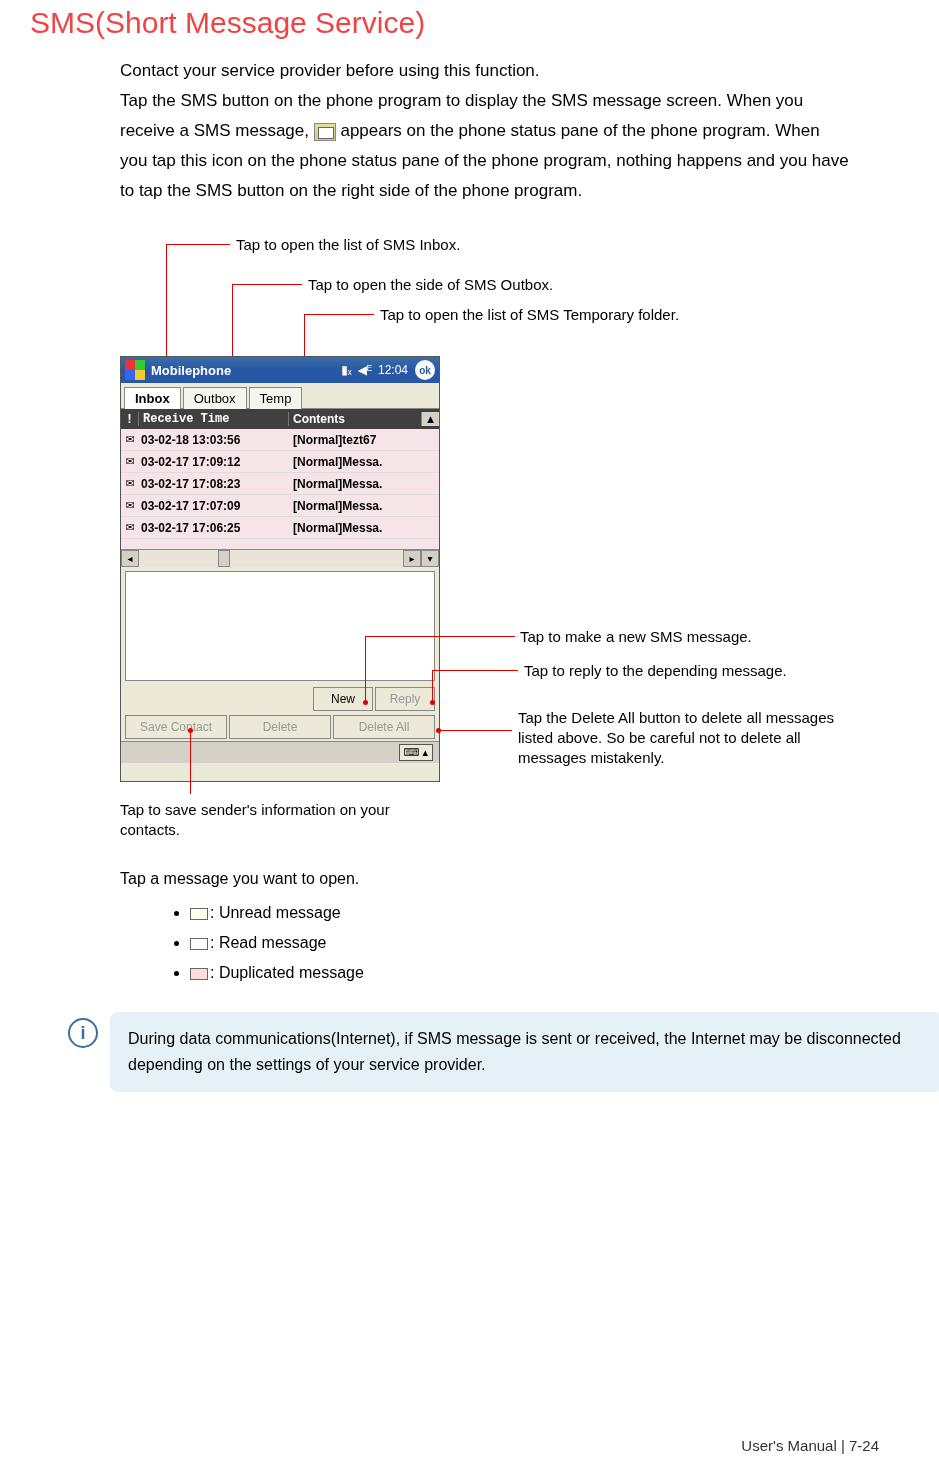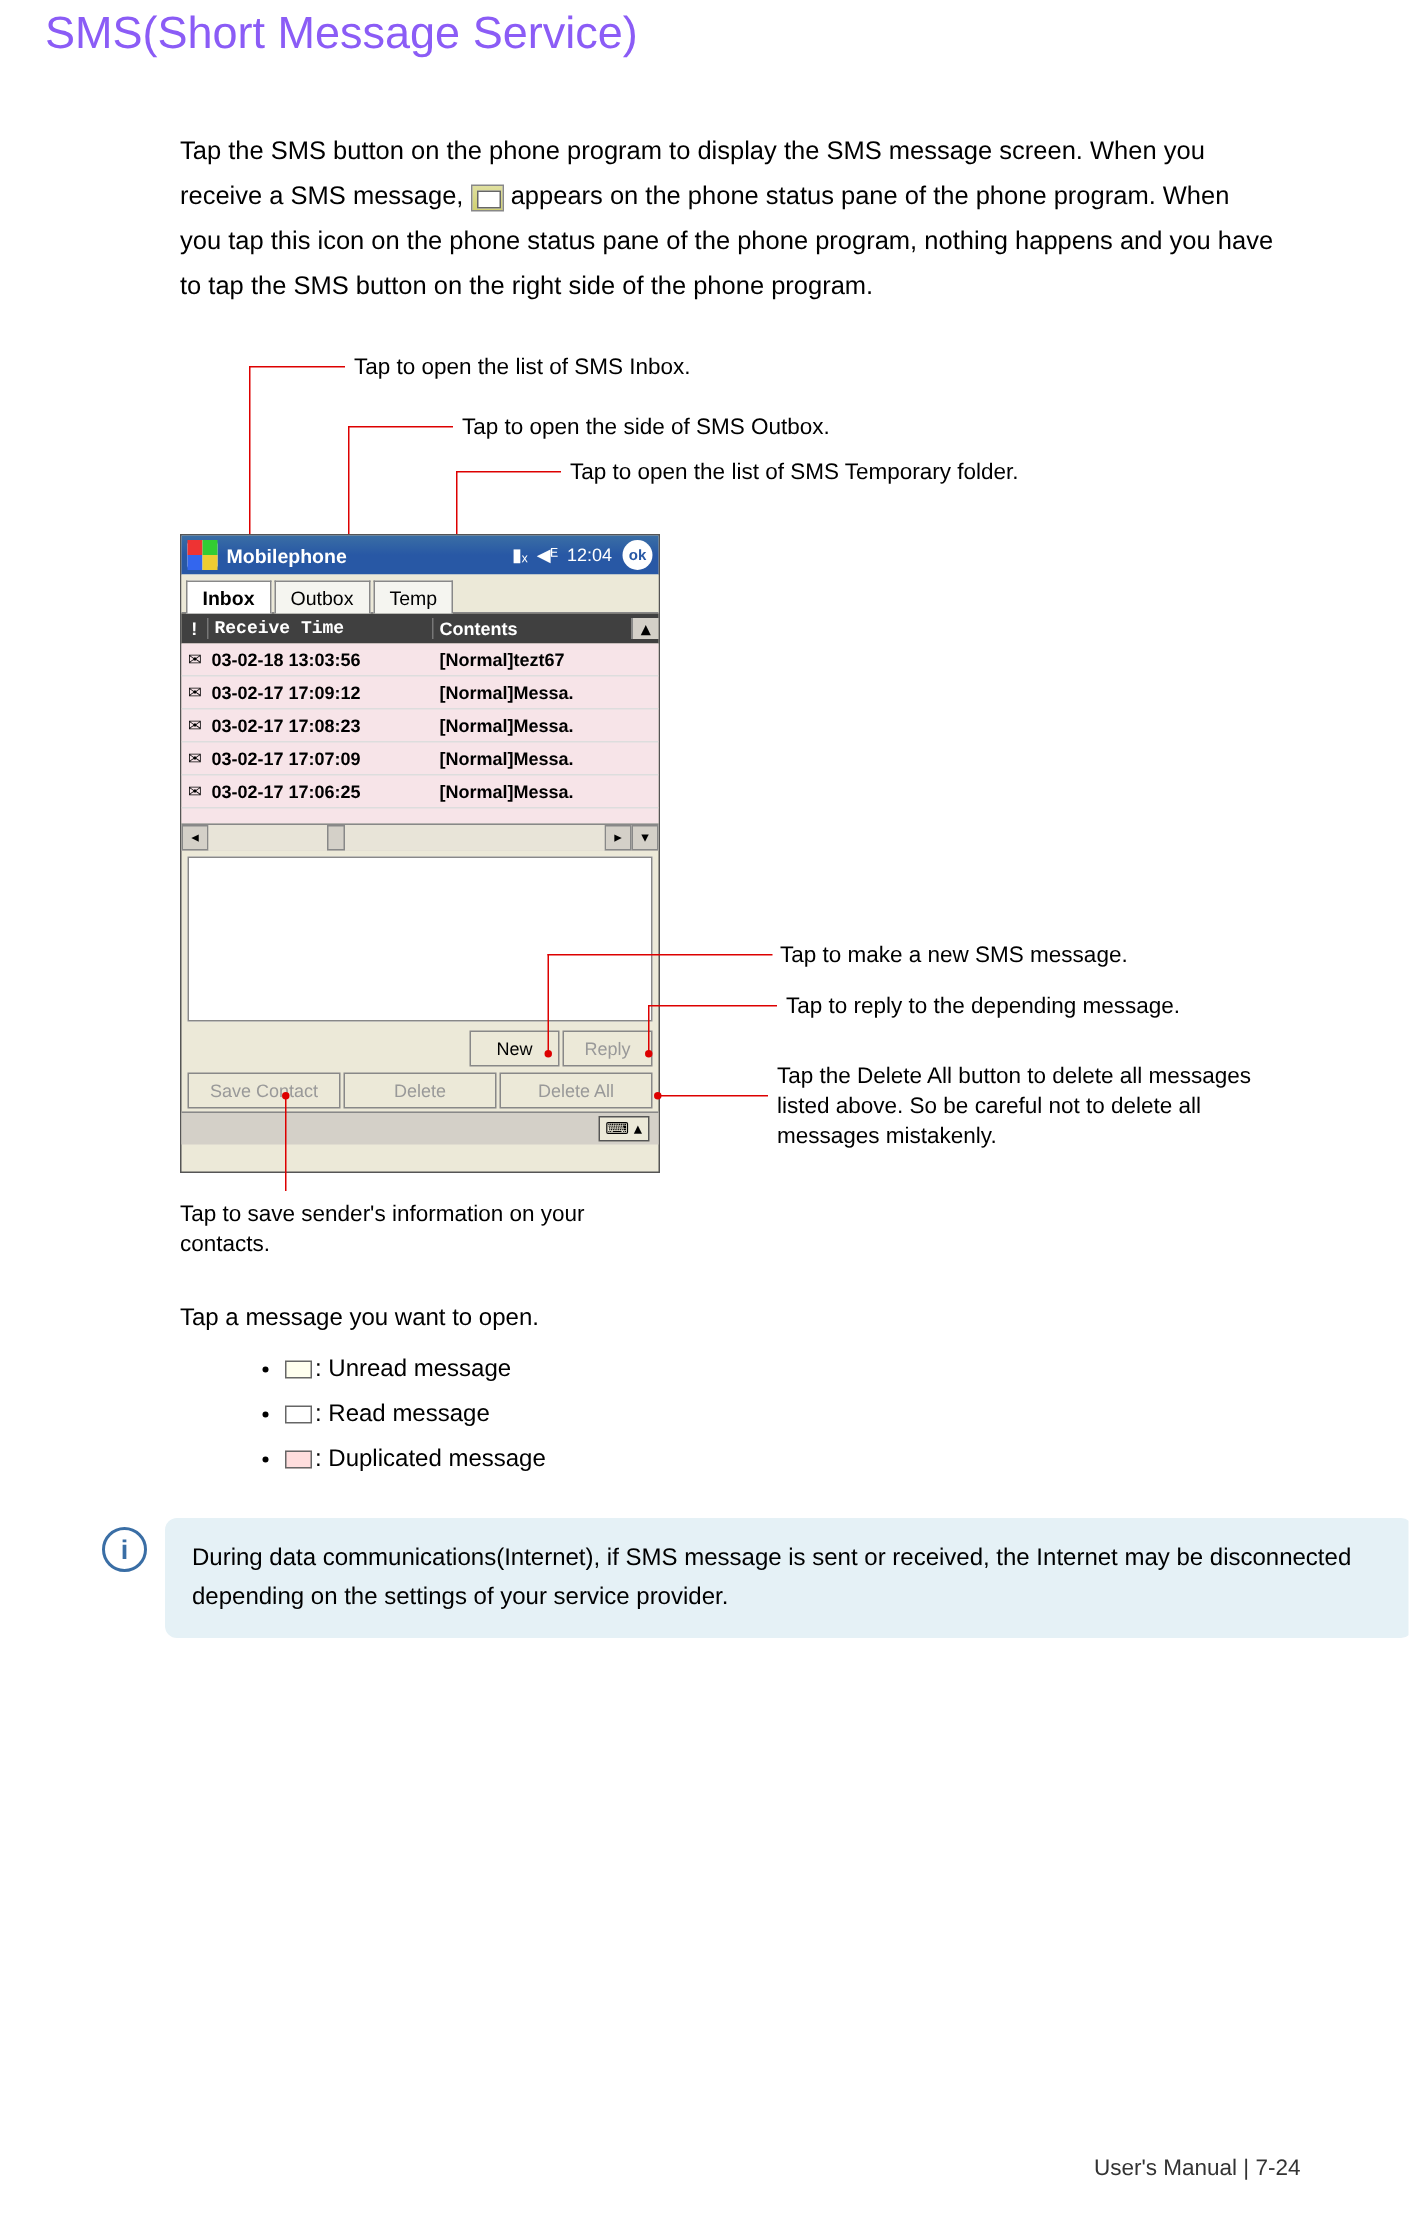--- a/index.html
+++ b/index.html
@@ -9,21 +9,21 @@
     height: 1482px;
     background: #fff;
     position: relative;
     color: #000;
   }
   .page-title {
     position: absolute;
     left: 30px;
     top: 6px;
     font-size: 30px;
-    color: #8b5cf6;
+    color: #ef4444;
     font-weight: normal;
   }
   .body-text {
     position: absolute;
     left: 120px;
     top: 56px;
     width: 730px;
     font-size: 17px;
     line-height: 30px;
   }
@@ -249,39 +249,39 @@
     border-radius: 50%;
     border: 2px solid #3a6ea5;
     background: #fff;
     display:flex; align-items:center; justify-content:center;
     color:#3a6ea5;
     font-weight:bold;
     font-size: 18px;
   }
   .footer {
     position: absolute;
-    right: 72px;
+    right: 60px;
     bottom: 28px;
     font-size: 15px;
     color: #333;
   }
   .red-dot {
     width: 5px; height: 5px;
     background: #d00;
     border-radius: 50%;
     position: absolute;
   }
 </style>
 </head>
 <body>
 
 <h1 class="page-title">SMS(Short Message Service)</h1>
 
 <div class="body-text">
-  <br>
+  <span>Contact your service provider before using this function.</span><br>
   <span>Tap the SMS button on the phone program to display the SMS message screen. When you receive a SMS message, </span>
   <span class="sms-inline-icon"></span>
   <span>appears on the phone status pane of the phone program. When you tap this icon on the phone status pane of the phone program, nothing happens and you have to tap the SMS button on the right side of the phone program.</span>
 </div>
 
 <div class="callout" style="left:236px; top:236px;">Tap to open the list of SMS Inbox.</div>
 <div class="callout-line" style="left:166px; top:244px; width:64px; height:1px;"></div>
 <div class="callout-line" style="left:166px; top:244px; width:1px; height:150px;"></div>
 
 <div class="callout" style="left:308px; top:276px;">Tap to open the side of SMS Outbox.</div>

